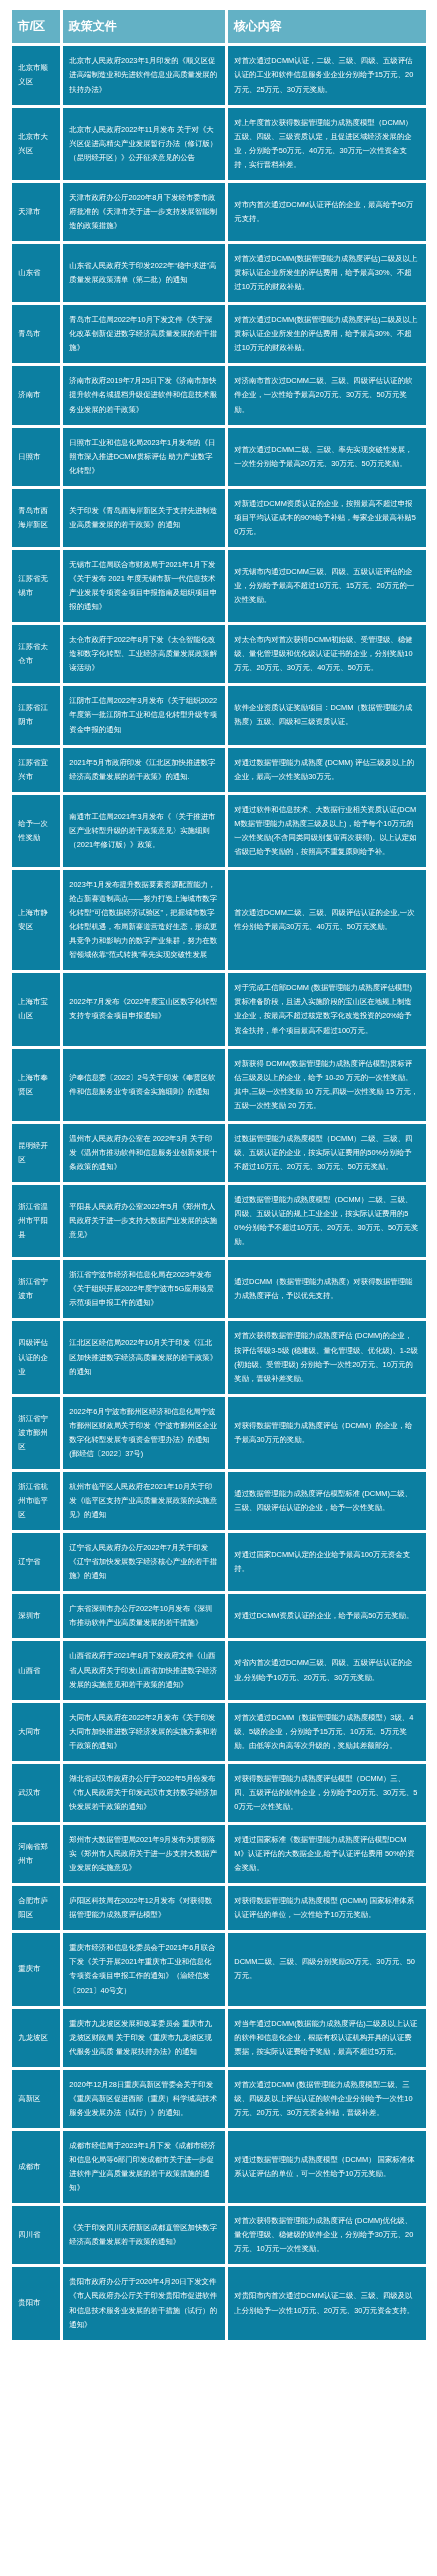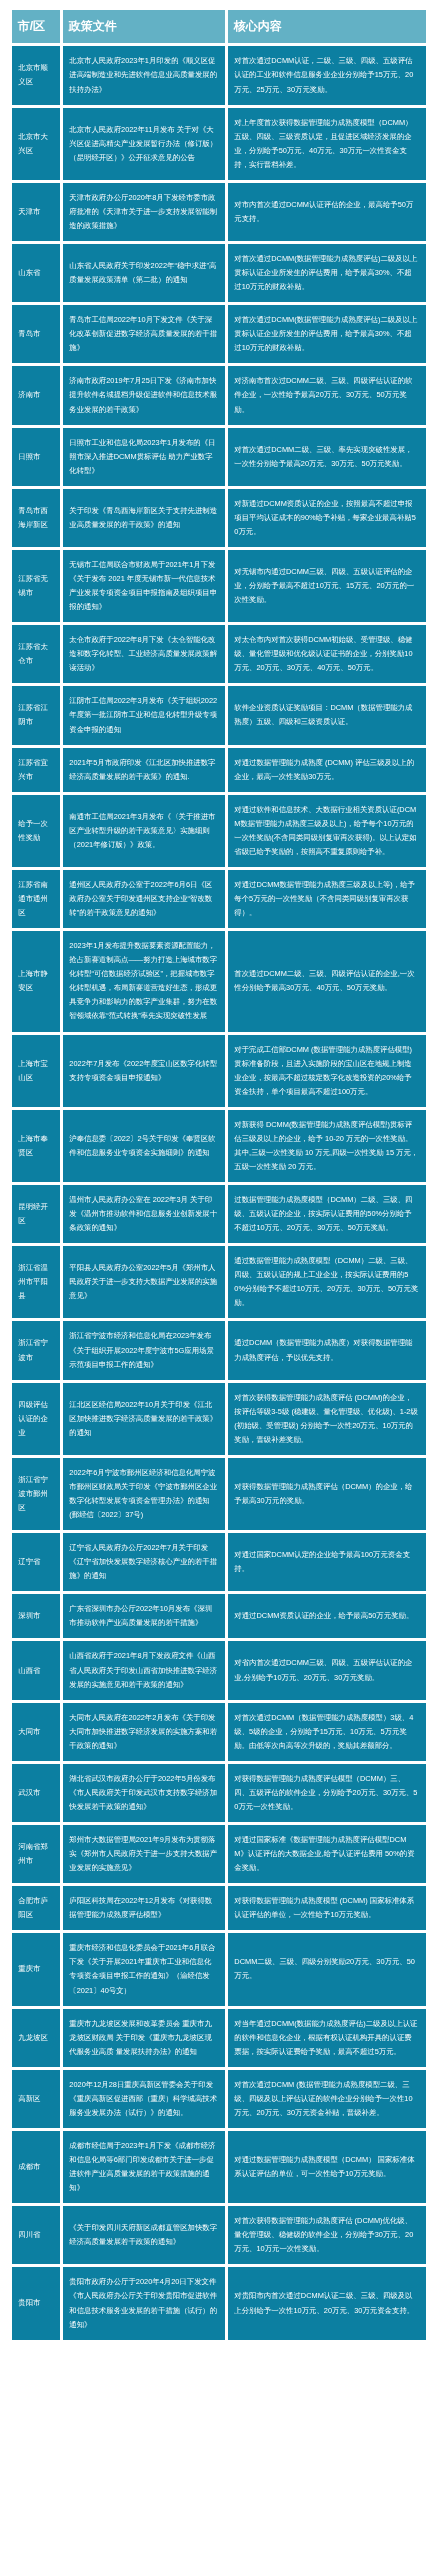--- a/index.html
+++ b/index.html
@@ -98,25 +98,20 @@
     <td>江苏省宜兴市</td>
     <td>2021年5月市政府印发《江北区加快推进数字经济高质量发展的若干政策》的通知.</td>
     <td>对通过数据管理能力成熟度 (DCMM) 评估三级及以上的企业，最高一次性奖励30万元。</td>
   </tr>
         <tr>
     <td>给予一次性奖励</td>
     <td>南通市工信局2021年3月发布《〈关于推进市区产业转型升级的若干政策意见〉实施细则（2021年修订版）》政策。</td>
     <td>对通过软件和信息技术、大数据行业相关资质认证(DCMM数据管理能力成熟度三级及以上)，给予每个10万元的一次性奖励(不含同类同级别复审再次获得)。以上认定如省级已给予奖励的，按照高不重复原则给予补。</td>
   </tr>
         <tr>
-    <td>江苏省南通市通州区</td>
-    <td>通州区人民政府办公室于2022年6月6日《区政府办公室关于印发通州区支持企业“智改数转”的若干政策意见的通知》</td>
-    <td>对通过DCMM数据管理能力成熟度三级及以上等)，给予每个5万元的一次性奖励（不含同类同级别复审再次获得）。</td>
-  </tr>
-        <tr>
     <td>上海市静安区</td>
     <td>2023年1月发布提升数据要素资源配置能力，抢占新赛道制高点——努力打造上海城市数字化转型“可信数据经济试验区”，把握城市数字化转型机遇，布局新赛道营造好生态，形成更具竞争力和影响力的数字产业集群，努力在数智领域依靠“范式转换”率先实现突破性发展</td>
     <td>首次通过DCMM二级、三级、四级评估认证的企业,一次性分别给予最高30万元、40万元、50万元奖励。</td>
   </tr>
         <tr>
     <td>上海市宝山区</td>
     <td>2022年7月发布《2022年度宝山区数字化转型支持专项资金项目申报通知》</td>
     <td>对于完成工信部DCMM (数据管理能力成熟度评估模型) 贯标准备阶段，且进入实施阶段的宝山区在地规上制造业企业，按最高不超过核定数字化改造投资的20%给予资金扶持，单个项目最高不超过100万元。</td>
   </tr>
         <tr>
@@ -141,20 +136,25 @@
   </tr>
         <tr>
     <td>四级评估认证的企业</td>
     <td>江北区区经信局2022年10月关于印发《江北区加快推进数字经济高质量发展的若干政策》的通知</td>
     <td>对首次获得数据管理能力成熟度评估 (DCMM)的企业，按评估等级3-5级 (稳建级、量化管理级、优化级)、1-2级 (初始级、受管理级) 分别给予一次性20万元、10万元的奖励，晋级补差奖励。</td>
   </tr>
         <tr>
     <td>浙江省宁波市鄞州区</td>
     <td>2022年6月宁波市鄞州区经济和信息化局宁波市鄞州区财政局关于印发《宁波市鄞州区企业数字化转型发展专项资金管理办法》的通知 (鄞经信〔2022〕37号)</td>
     <td>对获得数据管理能力成熟度评估（DCMM）的企业，给予最高30万元的奖励。</td>
+  </tr>
+        <tr>
+    <td>浙江省杭州市临平区</td>
+    <td>杭州市临平区人民政府在2021年10月关于印发《临平区支持产业高质量发展政策的实施意见》的通知</td>
+    <td>通过数据管理能力成熟度评估模型标准 (DCMM)二级、三级、四级评估认证的企业，给予一次性奖励。</td>
   </tr>
         <tr>
     <td>辽宁省</td>
     <td>辽宁省人民政府办公厅2022年7月关于印发《辽宁省加快发展数字经济核心产业的若干措施》的通知</td>
     <td>对通过国家DCMM认定的企业给予最高100万元资金支持。</td>
   </tr>
         <tr>
     <td>深圳市</td>
     <td>广东省深圳市办公厅2022年10月发布《深圳市推动软件产业高质量发展的若干措施》</td>
     <td>对通过DCMM资质认证的企业，给予最高50万元奖励。</td>

